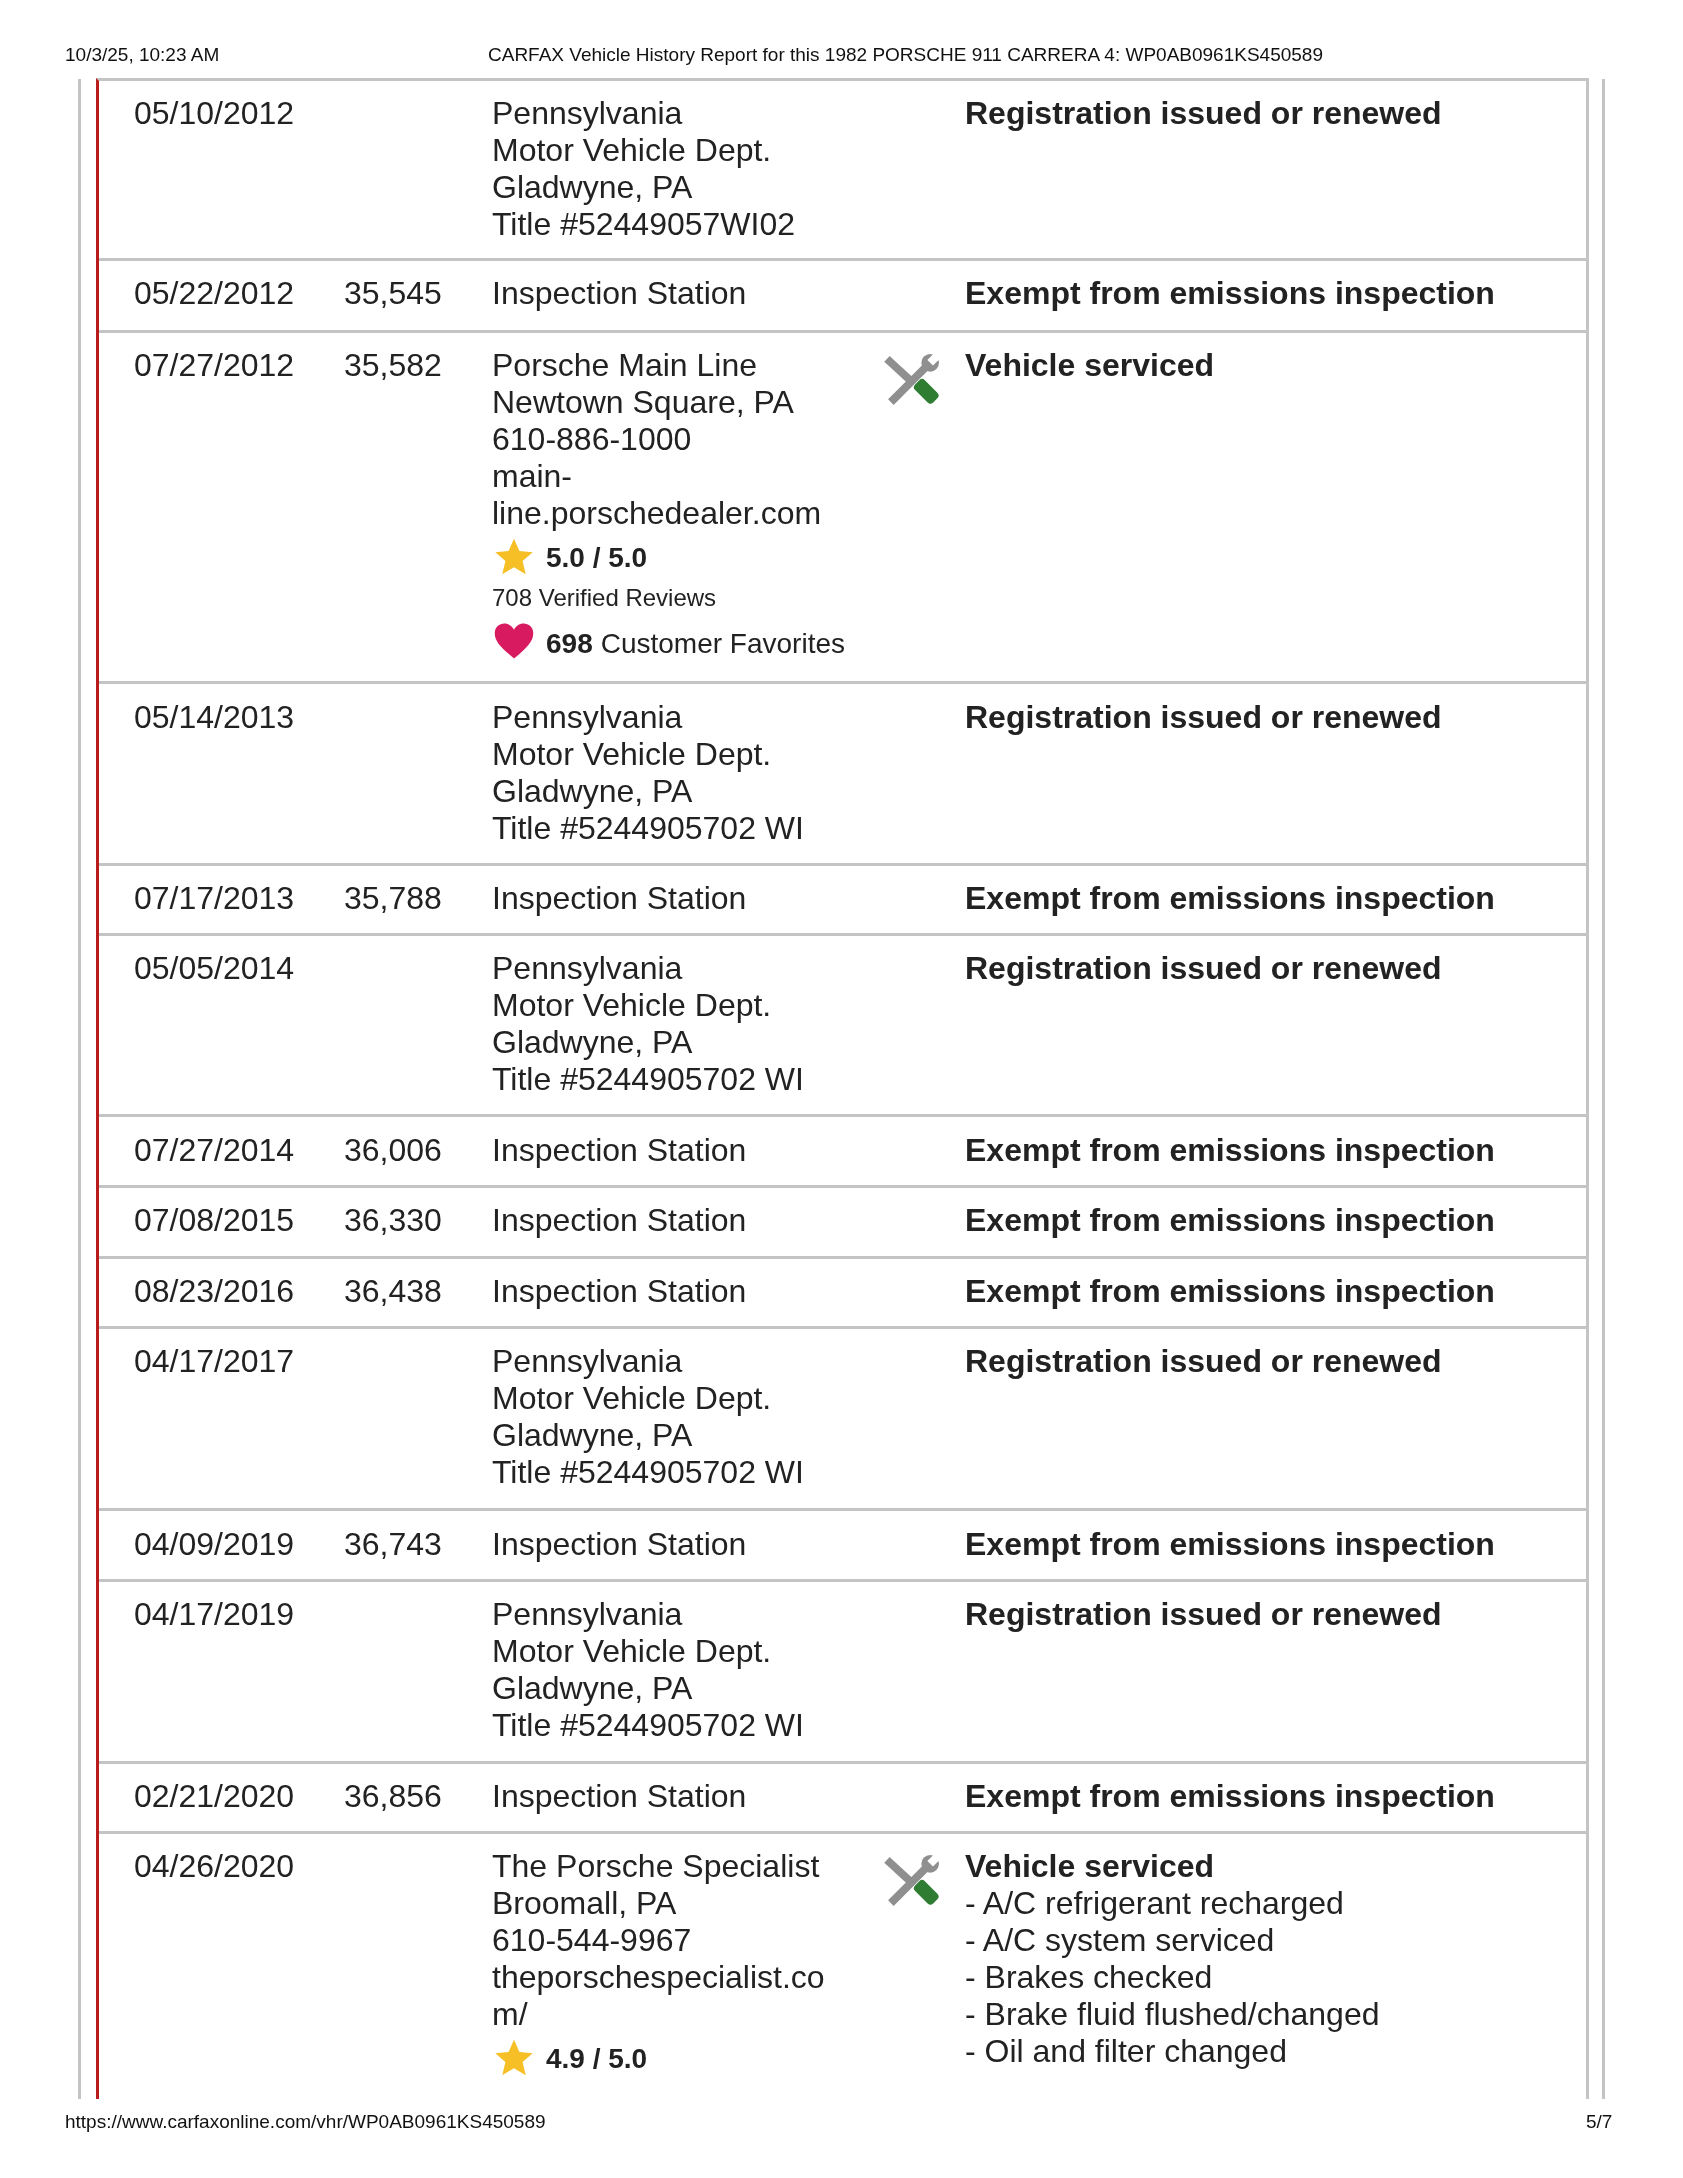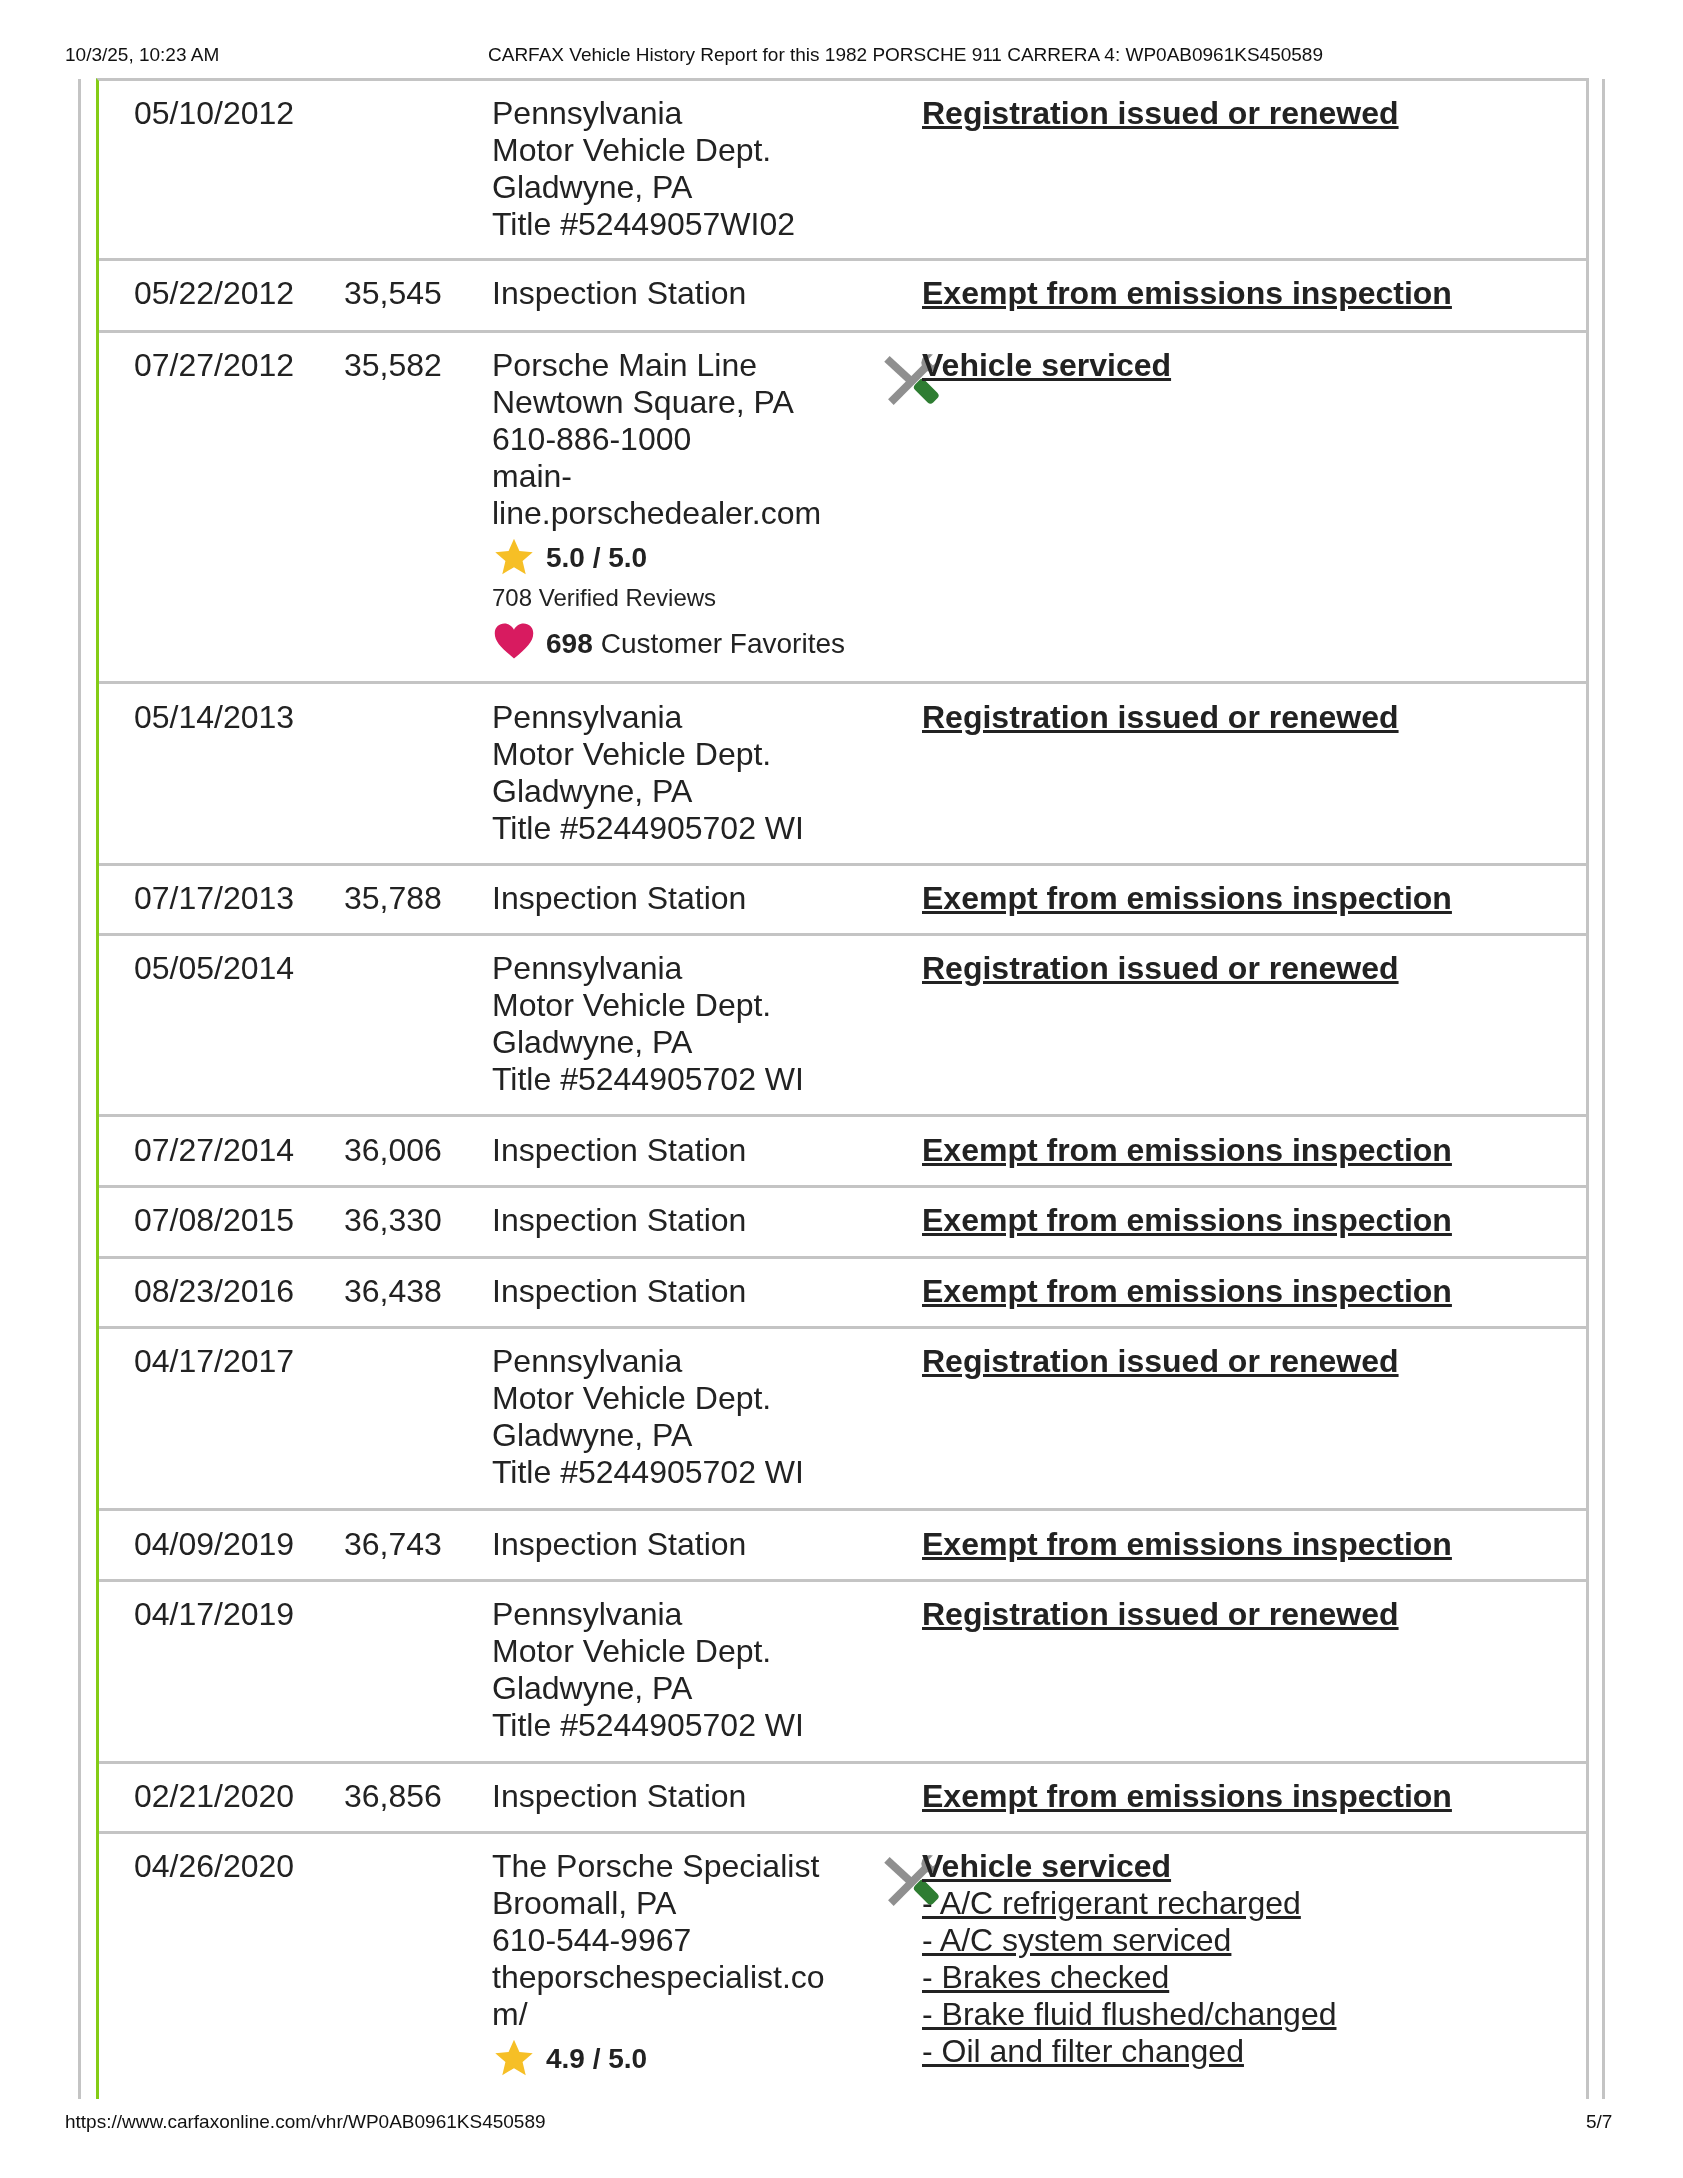--- a/index.html
+++ b/index.html
@@ -13,33 +13,33 @@
   .ftr { position: absolute; top: 2111px; font-size: 19px; color: #111; white-space: nowrap; }
   .ftr-url { left: 65px; }
   .ftr-page { left: 1586px; }
 
   .outer-line { position: absolute; top: 79px; width: 3px; height: 2020px; background: #c4c4c4; }
   .outer-left { left: 78px; }
   .outer-right { left: 1602px; }
 
   .table {
     position: absolute; left: 96px; top: 78px; width: 1493px; height: 2021px;
-    border-left: 3px solid #84cc16; border-right: 3px solid #c4c4c4; border-top: 3px solid #c4c4c4;
+    border-left: 3px solid #b91c1c; border-right: 3px solid #c4c4c4; border-top: 3px solid #c4c4c4;
     box-sizing: border-box;
   }
   .row {
     position: absolute; left: 0; right: 0; border-bottom: 3px solid #c4c4c4; box-sizing: border-box;
   }
   .row.last { border-bottom: none; }
   .cell { position: absolute; top: 14px; font-size: 32px; line-height: 37px; color: #222; }
   .c-date { left: 35px; }
   .c-miles { left: 245px; }
   .c-source { left: 393px; width: 356px; }
   .c-icon { left: 782px; top: 20px; width: 61px; height: 57px; }
-  .c-desc { left: 823px; font-weight: bold; text-decoration: underline; }
+  .c-desc { left: 866px; font-weight: bold; }
   .line { display: block; white-space: nowrap; }
   .desc-item { display: block; font-weight: normal; white-space: nowrap; }
   .rating { display: flex; align-items: center; margin-top: 4px; height: 42px; }
   .rating svg { width: 44px; height: 42px; margin-right: 10px; }
   .rating-val { font-weight: bold; font-size: 28px; }
   .reviews { font-size: 24px; line-height: 40px; display: block; }
   .fav { display: flex; align-items: flex-end; height: 44px; font-size: 28px; }
   .fav svg { width: 44px; height: 42px; margin-right: 10px; }
   .fav-count { font-weight: bold; margin-right: 8px; }
 </style>

